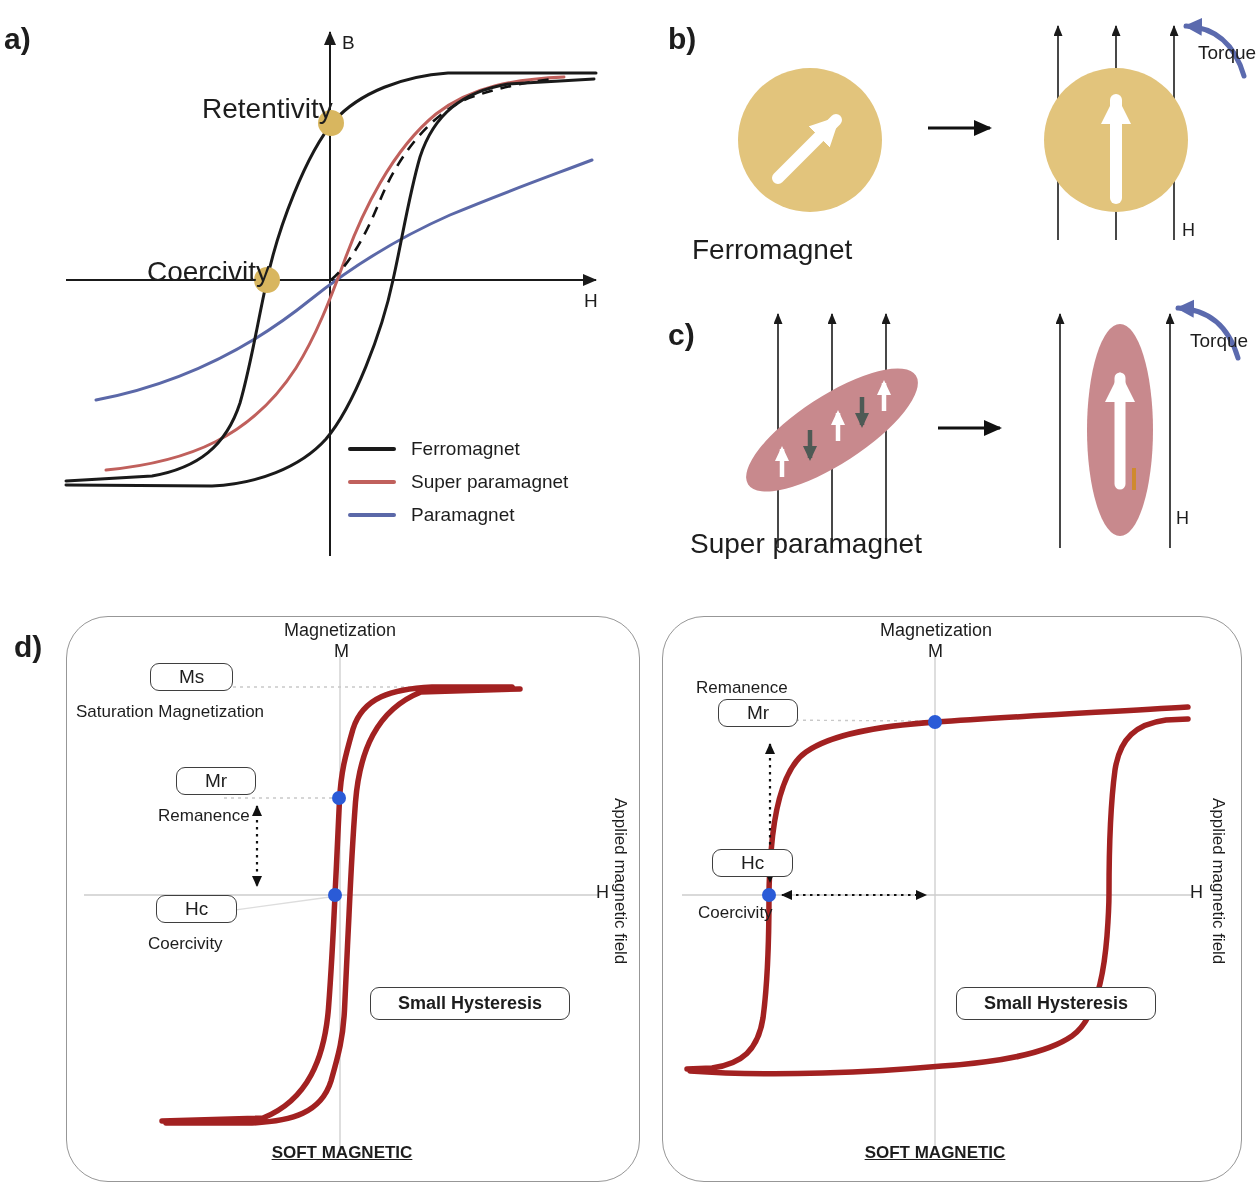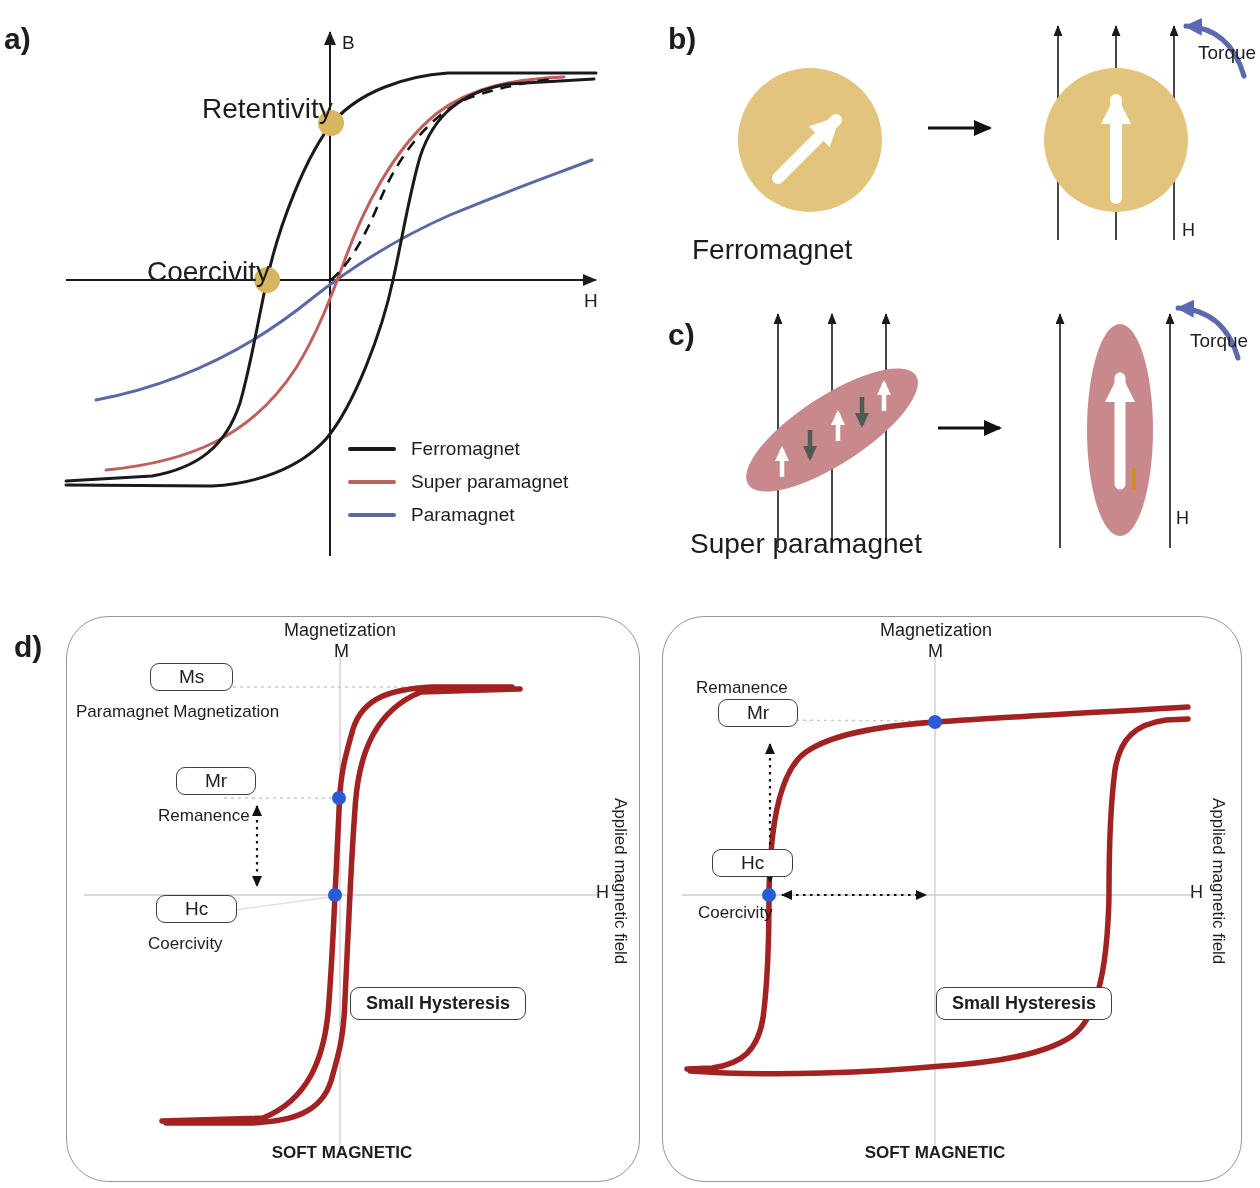--- a/index.html
+++ b/index.html
@@ -7,29 +7,29 @@
          font-family:"Liberation Sans",sans-serif;color:#1d1d1d;}
   .stage svg{position:absolute;left:0;top:0;pointer-events:none;}
   .lbl{position:absolute;white-space:nowrap;line-height:1.15;}
   .letter{font-size:30px;font-weight:bold;}
   .t20{font-size:28px;}
   .t19{font-size:19px;}
   .t18{font-size:18px;}
   .t17{font-size:17px;}
   .boxed{border:1.6px solid #3f3f3f;border-radius:9px;background:#fff;padding:2px 28px;
          font-size:19px;z-index:5;}
-  .boxed-bold{border:1.6px solid #3f3f3f;border-radius:9px;background:#fff;padding:5px 15px;
-         font-size:18px;font-weight:bold;z-index:5;}
+  .boxed-bold{border:1.6px solid #3f3f3f;border-radius:9px;background:#fff;padding:5px 27px;
+         font-size:18px;font-weight:bold;z-index:5;margin-left:20px;}
   .card{position:absolute;border:1.6px solid #979797;border-radius:42px;background:#fff;}
   .vtext{writing-mode:vertical-rl;}
   .legend{position:absolute;left:348px;top:438px;display:flex;flex-direction:column;gap:11px;}
   .legend-row{display:flex;align-items:center;gap:15px;height:22px;}
   .legend-swatch{width:48px;height:4px;border-radius:2px;display:inline-block;}
   .ctr{text-align:center;}
-  .bold{font-weight:bold;}
+  .bold{font-weight:bold;text-decoration:underline;}
 </style>
 </head>
 <body>
 
 <div class="stage">
 
   <div class="card" style="left:66px;top:616px;width:572px;height:564px;"></div>
   <div class="card" style="left:662px;top:616px;width:578px;height:564px;"></div>
 
   <svg width="1260" height="1188" viewBox="0 0 1260 1188">
@@ -163,21 +163,21 @@
   <div class="lbl letter" style="left:668px;top:318px;">c)</div>
   <div class="lbl t20" style="left:690px;top:528px;">Super paramagnet</div>
   <div class="lbl t19" style="left:1190px;top:330px;">Torque</div>
   <div class="lbl t18" style="left:1176px;top:508px;">H</div>
 
   <div class="lbl letter" style="left:14px;top:630px;">d)</div>
 
   <div class="lbl t18" style="left:284px;top:620px;">Magnetization</div>
   <div class="lbl t18" style="left:334px;top:641px;">M</div>
   <div class="lbl boxed" style="left:150px;top:663px;">Ms</div>
-  <div class="lbl t17" style="left:76px;top:702px;">Paramagnet Magnetization</div>
+  <div class="lbl t17" style="left:76px;top:702px;">Saturation Magnetization</div>
   <div class="lbl boxed" style="left:176px;top:767px;">Mr</div>
   <div class="lbl t17" style="left:158px;top:806px;">Remanence</div>
   <div class="lbl boxed" style="left:156px;top:895px;">Hc</div>
   <div class="lbl t17" style="left:148px;top:934px;">Coercivity</div>
   <div class="lbl boxed-bold" style="left:350px;top:987px;">Small Hysteresis</div>
   <div class="lbl t17 bold ctr" style="left:242px;top:1143px;width:200px;">SOFT MAGNETIC</div>
   <div class="lbl t18" style="left:596px;top:882px;">H</div>
   <div class="lbl t17 vtext" style="left:610px;top:798px;">Applied magnetic field</div>
 
   <div class="lbl t18" style="left:880px;top:620px;">Magnetization</div>

